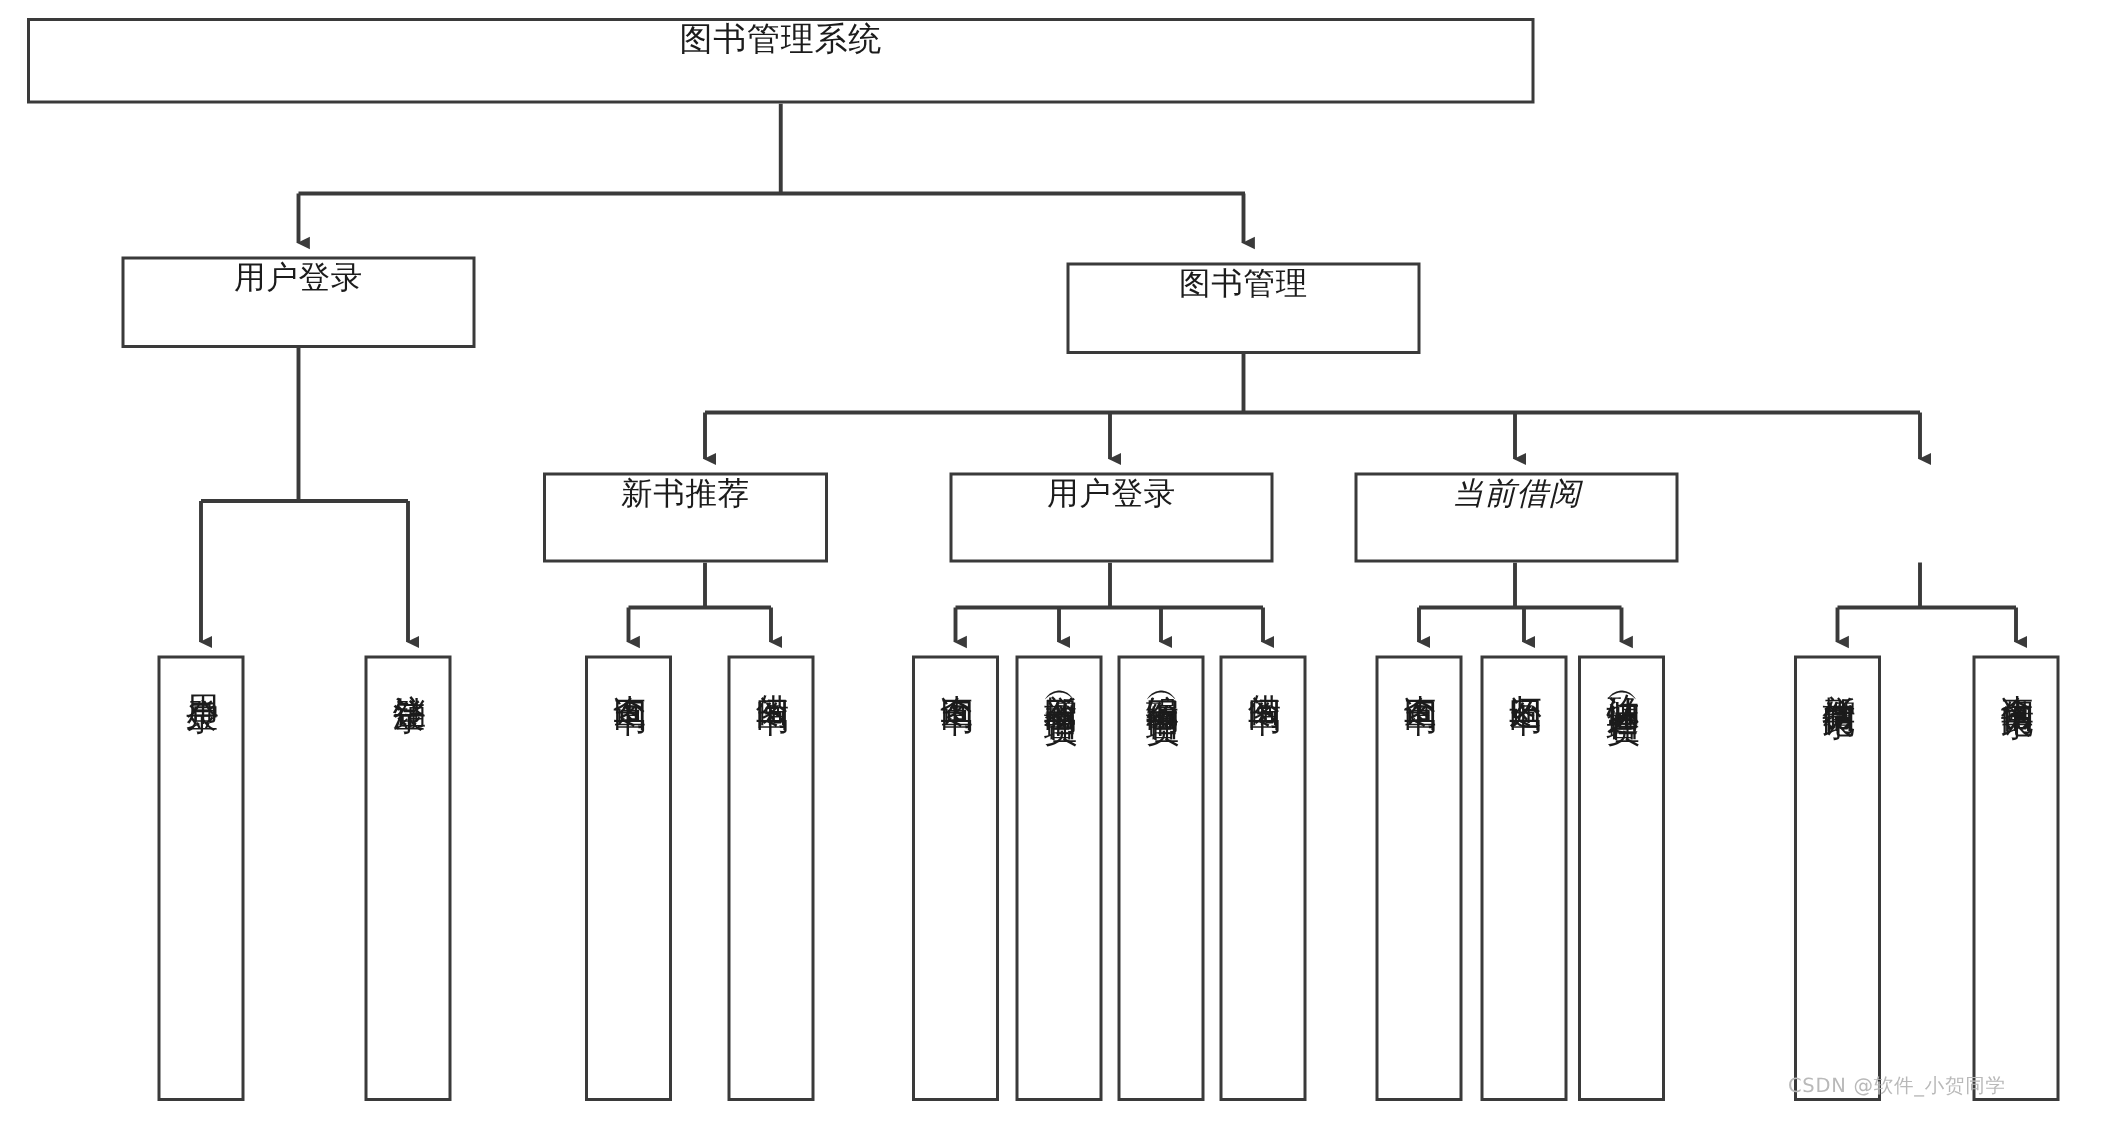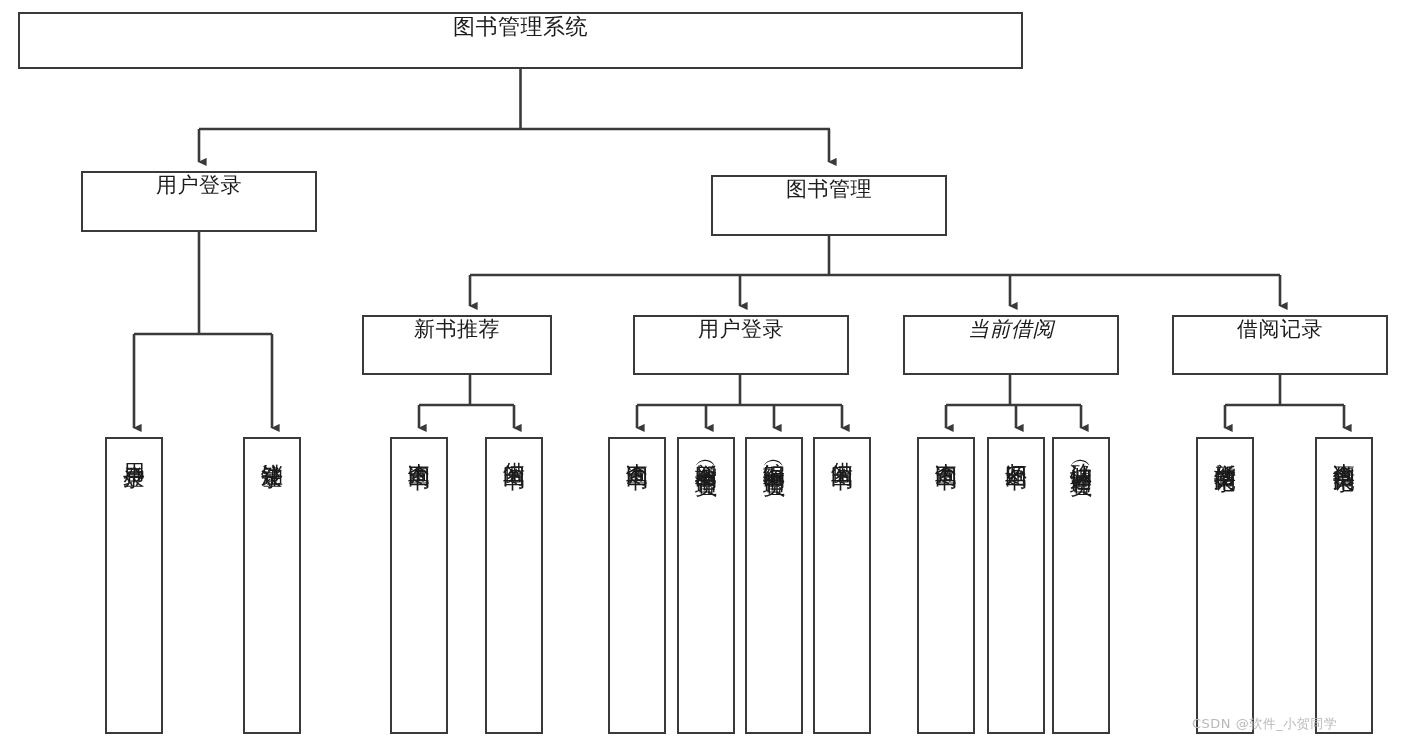--- a/index.html
+++ b/index.html
@@ -134,23 +134,20 @@
 
   <div class="node lvl3" style="left:362px; top:315px; width:190px; height:60px;">
     <span class="label">新书推荐</span>
   </div>
   <div class="node lvl3" style="left:633px; top:315px; width:216px; height:60px;">
     <span class="label">用户登录</span>
   </div>
   <div class="node lvl3" style="left:903px; top:315px; width:216px; height:60px;font-style:italic;">
     <span class="label">当前借阅</span>
   </div>
-  <div class="node lvl3" style="left:1172px; top:315px; width:216px; height:60px;">
-    <span class="label">借阅记录</span>
-  </div>
 
   <div class="node leaf" style="left:105px; top:437px; width:58px; height:297px;">
     <span class="label">用户登录</span>
   </div>
   <div class="node leaf" style="left:243px; top:437px; width:58px; height:297px;">
     <span class="label">注销登录</span>
   </div>
   <div class="node leaf" style="left:390px; top:437px; width:58px; height:297px;">
     <span class="label">查询图书</span>
   </div>

